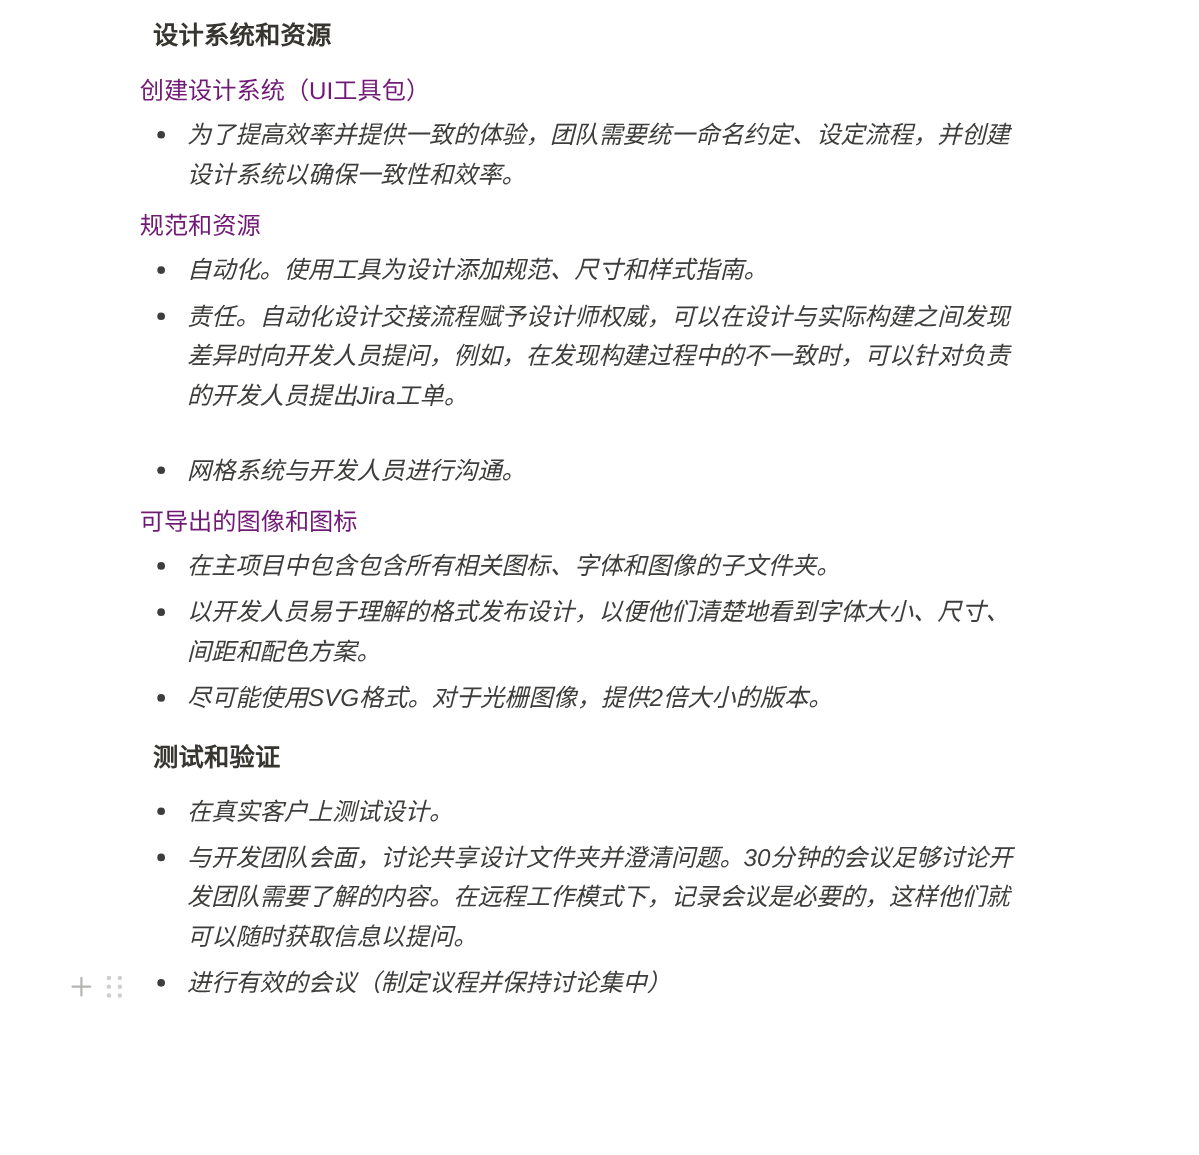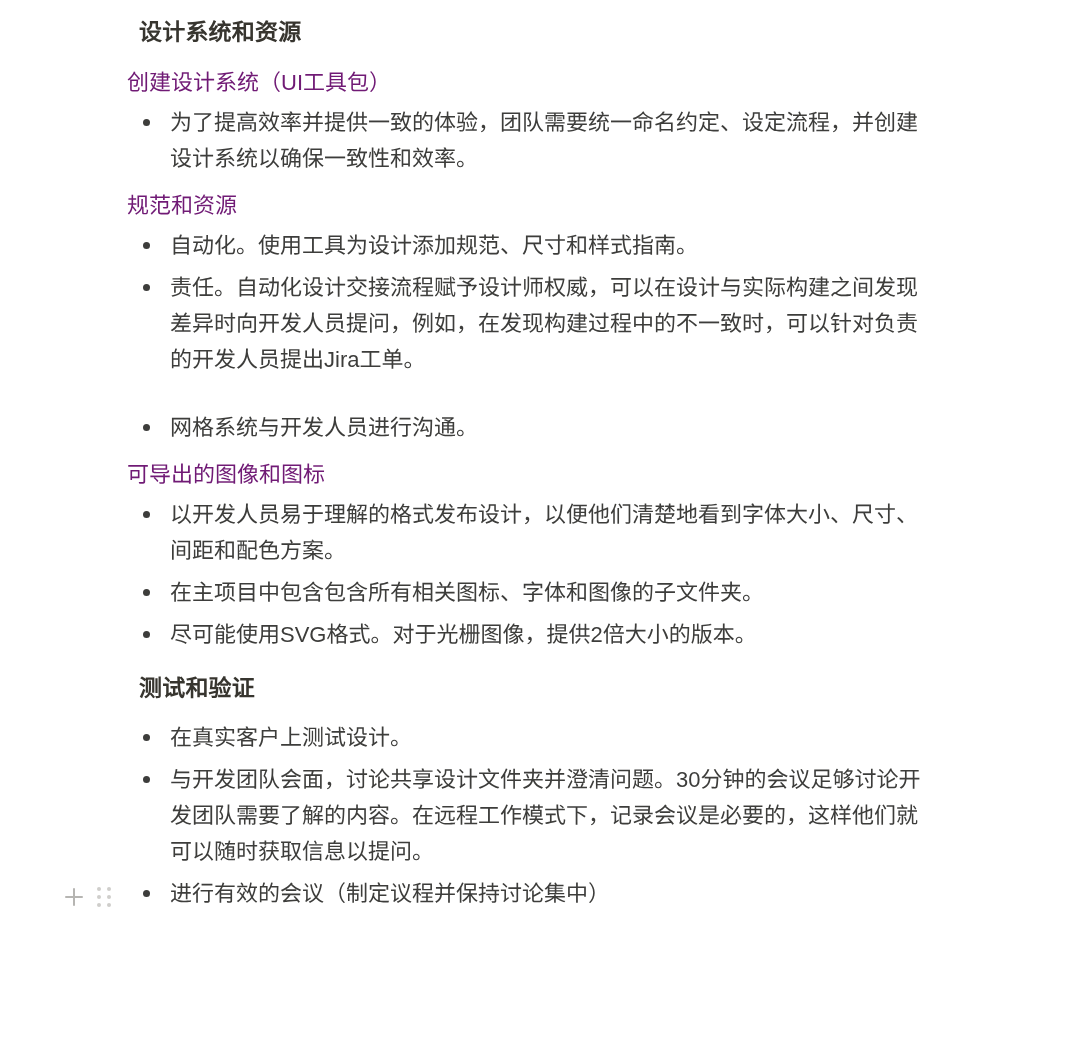--- a/index.html
+++ b/index.html
@@ -48,20 +48,21 @@
     color: #701a75;
     margin: 0;
     padding: 5px 0 3px 0;
   }
 
   
   .blist {
     list-style: none;
     margin: 0;
     padding: 0;
+    font-style: italic;
   }
   .bitem {
     position: relative;
     font-size: 22px;
     line-height: 36px;
     font-weight: 400;
     color: #3d3d3b;
     padding: 3px 0 3px 43px;   
     margin: 0;
   }
@@ -149,22 +150,22 @@
 
     <ul class="blist">
       <li class="bitem">自动化。使用工具为设计添加规范、尺寸和样式指南。</li>
       <li class="bitem">责任。自动化设计交接流程赋予设计师权威，可以在设计与实际构建之间发现差异时向开发人员提问，例如，在发现构建过程中的不一致时，可以针对负责的开发人员提出Jira工单。</li>
       <li class="bitem gap-top">网格系统与开发人员进行沟通。</li>
     </ul>
 
     <p class="para gap-small">可导出的图像和图标</p>
 
     <ul class="blist">
+      <li class="bitem">在主项目中包含包含所有相关图标、字体和图像的子文件夹。</li>
       <li class="bitem">以开发人员易于理解的格式发布设计，以便他们清楚地看到字体大小、尺寸、间距和配色方案。</li>
-      <li class="bitem">在主项目中包含包含所有相关图标、字体和图像的子文件夹。</li>
       <li class="bitem">尽可能使用SVG格式。对于光栅图像，提供2倍大小的版本。</li>
     </ul>
 
     <h2 class="h-bold">测试和验证</h2>
 
     <ul class="blist">
       <li class="bitem">在真实客户上测试设计。</li>
     </ul>
 
 

